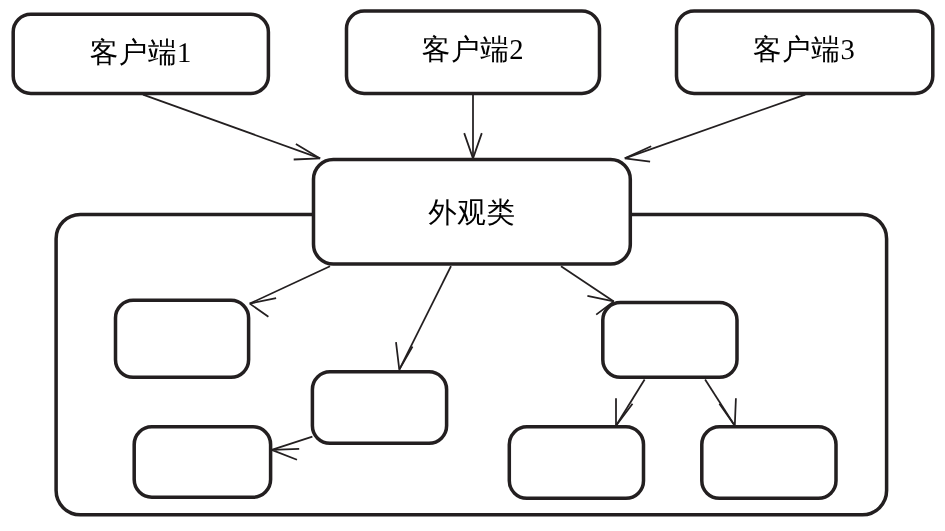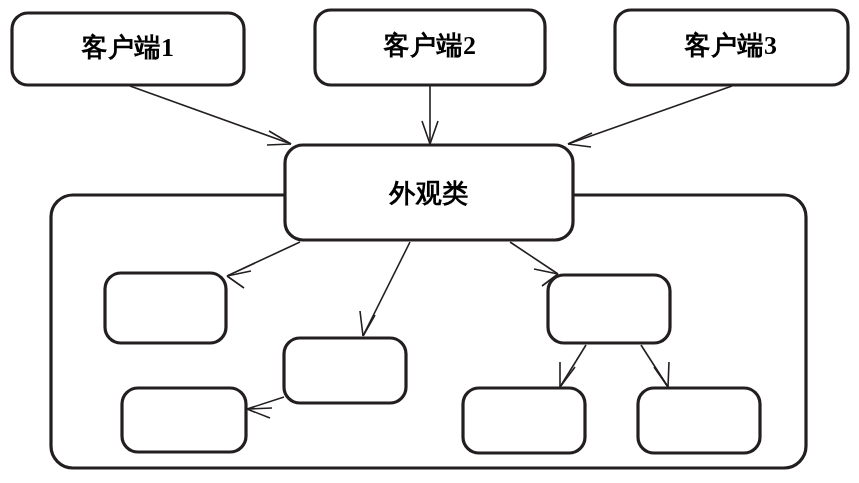--- a/index.html
+++ b/index.html
@@ -12,21 +12,20 @@
     width: 859px;
     height: 483px;
     font-family: "Liberation Serif", "DejaVu Serif", serif;
     overflow: hidden;
   }
   #diagram-root {
     position: relative;
     width: 859px;
     height: 483px;
     background: #ffffff;
-    font-weight: bold;
   }
   svg#facade-diagram {
     display: block;
     width: 859px;
     height: 483px;
   }
   .node-box {
     fill: #ffffff;
     stroke: #231f20;
     stroke-width: 3.2;

